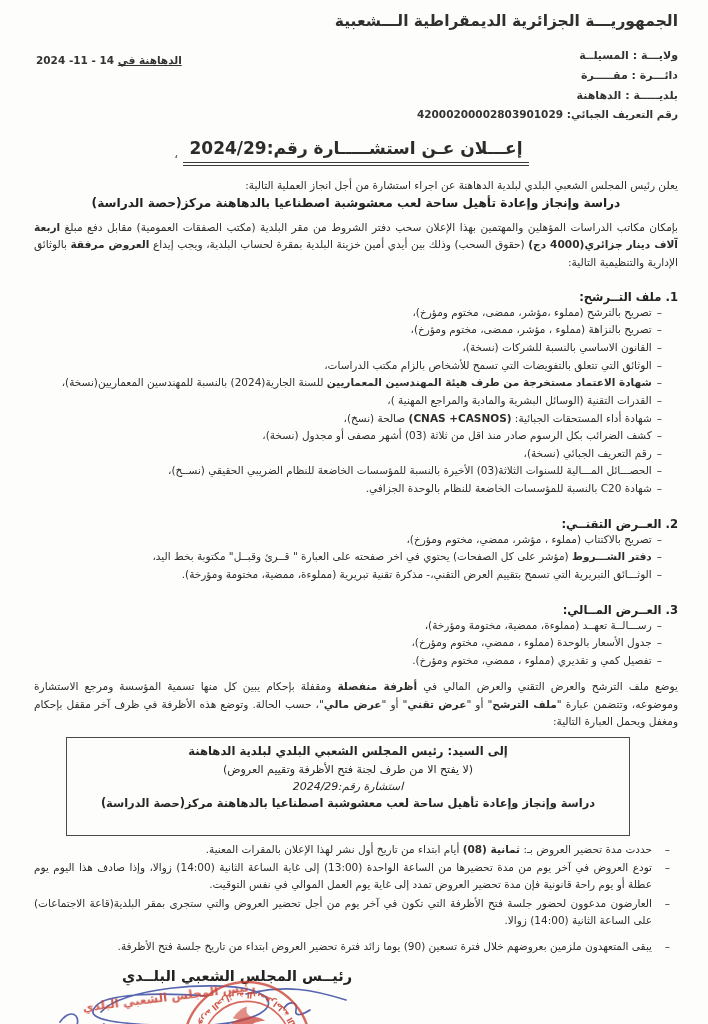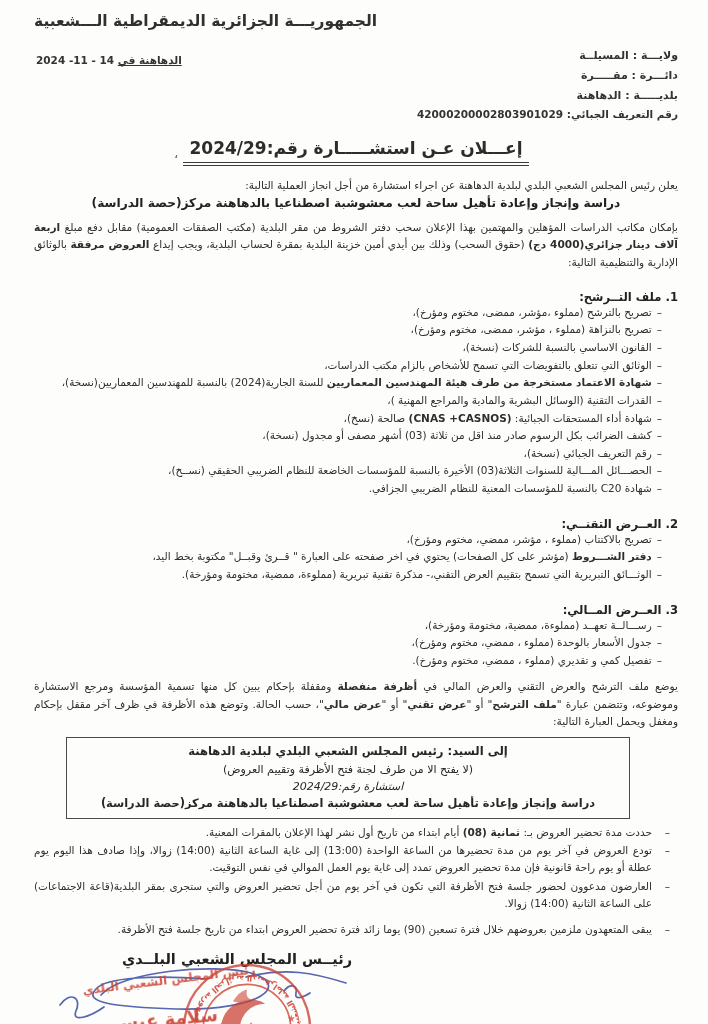--- a/index.html
+++ b/index.html
@@ -10,21 +10,21 @@
   *{box-sizing:border-box;}
   html,body{margin:0;padding:0;}
   body{
     width:708px;height:1024px;background:#fdfdfb;
     font-family:"DejaVu Sans",sans-serif;color:var(--ink);
     direction:rtl;overflow:hidden;
   }
   .page{position:relative;width:708px;height:1024px;padding:10px 30px 0 34px;}
 
   .republic{
-    text-align:left;font-weight:bold;font-size:15.5px;letter-spacing:.5px;
+    text-align:right;font-weight:bold;font-size:15.5px;letter-spacing:.5px;
     color:#303030;margin-top:2px;
   }
 
   .hdr{position:relative;margin-top:16px;}
   .hdr-right{text-align:right;font-weight:bold;font-size:11px;line-height:1.8;color:#333;}
   .hdr-right div{white-space:nowrap;}
   .tax-line{font-size:10.5px;}
   .date-line{
     position:absolute;left:2px;top:8px;font-size:10.5px;font-weight:bold;color:#333;
   }
@@ -46,21 +46,21 @@
   .list{padding-right:16px;}
   .li{font-size:10.5px;line-height:1.68;text-align:right;color:#2e2e2e;}
   .li .dash{display:inline-block;margin-left:5px;}
 
   .conds{padding-right:4px;margin-top:3px;}
   .conds .li{position:relative;text-align:justify;padding-right:22px;line-height:1.6;margin-bottom:2px;}
   .conds .li .dash{position:absolute;right:4px;top:0;}
   .conds .li:last-child{margin-top:9px;}
 
   .box{
-    border:1.3px solid #4a4a4a;margin:7px 48px 5px 32px;padding:5px 4px 5px 4px;
+    border:1.3px solid #4a4a4a;margin:7px 48px 5px 32px;padding:5px 4px 22px 4px;
     text-align:center;line-height:1.55;
   }
   .box .l1{font-weight:bold;font-size:11.6px;}
   .box .l2{font-size:11px;}
   .box .l3{font-size:11px;font-style:italic;}
   .box .l4{font-weight:bold;font-size:11.4px;}
 
   .sig-area{position:relative;height:190px;margin-top:6px;}
   .sig-title{
     position:absolute;left:88px;top:8px;font-weight:bold;font-size:14.5px;color:#222;
@@ -111,21 +111,21 @@
       <div class="li"><span class="dash">–</span><span>تصريح بالترشح (مملوء ،مؤشر، ممضى، مختوم ومؤرخ)،</span><span class="b"></span><span></span></div>
       <div class="li"><span class="dash">–</span><span>تصريح بالنزاهة (مملوء ، مؤشر، ممضى، مختوم ومؤرخ)،</span><span class="b"></span><span></span></div>
       <div class="li"><span class="dash">–</span><span>القانون الاساسي بالنسبة للشركات (نسخة)،</span><span class="b"></span><span></span></div>
       <div class="li"><span class="dash">–</span><span>الوثائق التي تتعلق بالتفويضات التي تسمح للأشخاص بالزام مكتب الدراسات،</span><span class="b"></span><span></span></div>
       <div class="li"><span class="dash">–</span><span></span><span class="b">شهادة الاعتماد مستخرجة من طرف هيئة المهندسين المعماريين</span><span> للسنة الجارية(2024) بالنسبة للمهندسين المعماريين(نسخة)،</span></div>
       <div class="li"><span class="dash">–</span><span>القدرات التقنية (الوسائل البشرية والمادية والمراجع المهنية )،</span><span class="b"></span><span></span></div>
       <div class="li"><span class="dash">–</span><span>شهادة أداء المستحقات الجبائية: </span><span class="b">(CNAS +CASNOS)</span><span> صالحة (نسخ)،</span></div>
       <div class="li"><span class="dash">–</span><span>كشف الضرائب بكل الرسوم صادر منذ اقل من ثلاثة (03) أشهر مصفى أو مجدول (نسخة)،</span><span class="b"></span><span></span></div>
       <div class="li"><span class="dash">–</span><span>رقم التعريف الجبائي (نسخة)،</span><span class="b"></span><span></span></div>
       <div class="li"><span class="dash">–</span><span>الحصـــائل المـــالية للسنوات الثلاثة(03) الأخيرة بالنسبة للمؤسسات الخاضعة للنظام الضريبي الحقيقي (نســخ)،</span><span class="b"></span><span></span></div>
-      <div class="li"><span class="dash">–</span><span>شهادة C20 بالنسبة للمؤسسات المعنية للنظام الضريبي الجزافي.</span><span class="b"></span><span></span></div>
+      <div class="li"><span class="dash">–</span><span>شهادة C20 بالنسبة للمؤسسات الخاضعة للنظام بالوحدة الجزافي.</span><span class="b"></span><span></span></div>
     </div>
 
   <div class="sec-h">2. العــرض التقنــي:</div>
   <div class="list">
       <div class="li"><span class="dash">–</span><span>تصريح بالاكتتاب (مملوء ، مؤشر، ممضي، مختوم ومؤرخ)،</span><span class="b"></span><span></span></div>
       <div class="li"><span class="dash">–</span><span></span><span class="b">دفتر الشـــروط</span><span> (مؤشر على كل الصفحات) يحتوي في اخر صفحته على العبارة " قــرئ وقبــل" مكتوبة بخط اليد،</span></div>
       <div class="li"><span class="dash">–</span><span>الوثـــائق التبريرية التي تسمح بتقييم العرض التقني،- مذكرة تقنية تبريرية (مملوءة، ممضية، مختومة ومؤرخة).</span><span class="b"></span><span></span></div>
     </div>
 
   <div class="sec-h">3. العــرض المــالي:</div>

